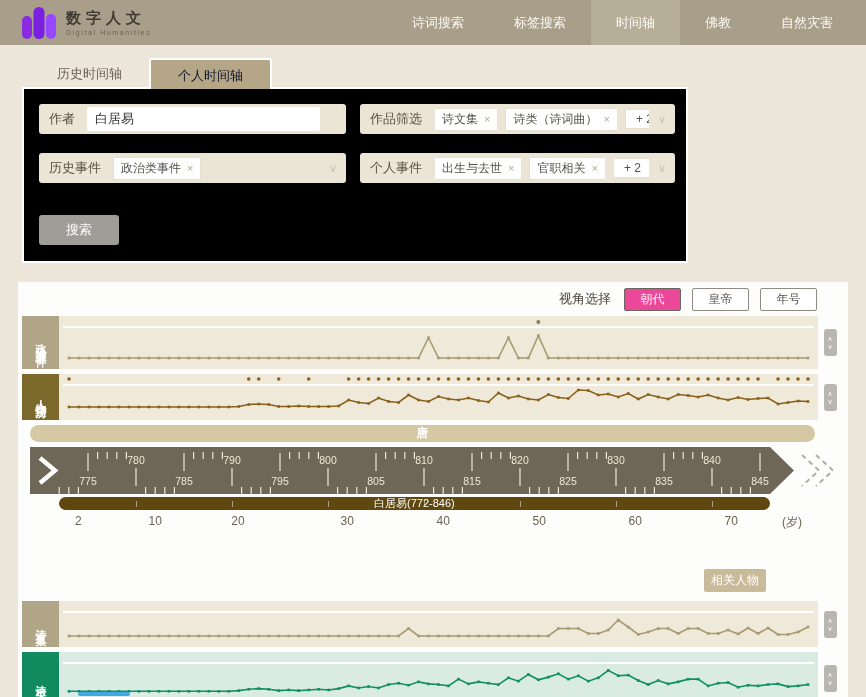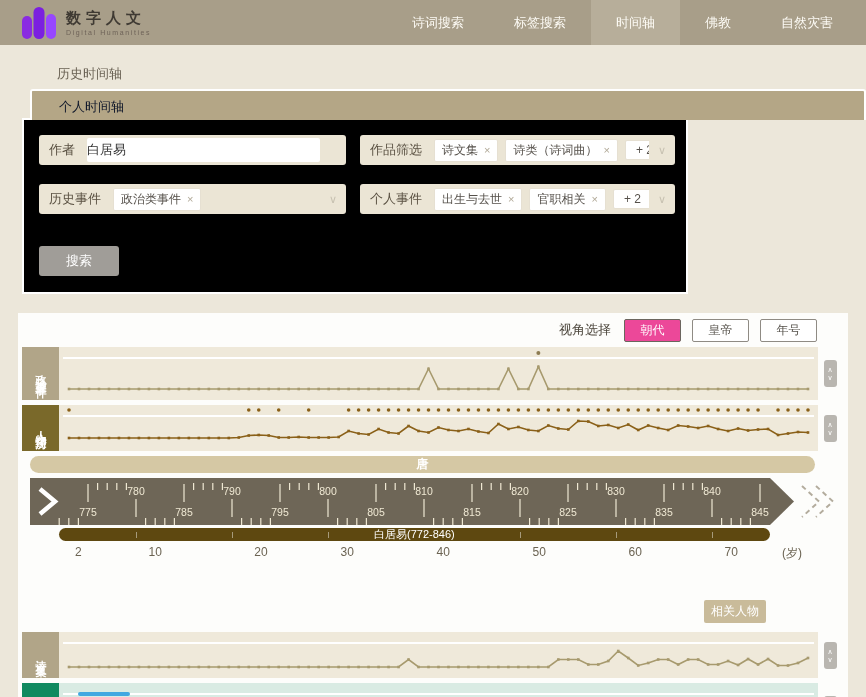--- a/index.html
+++ b/index.html
@@ -9,28 +9,28 @@
   
   .topbar { height:45px; background:#a89e89; display:flex; align-items:center; padding-left:22px; }
   .logo { display:flex; align-items:center; gap:8px; cursor:pointer; }
   .logo-text .t1 { font-size:15px; font-weight:bold; color:#3f3a33; letter-spacing:5px; }
   .logo-text .t2 { font-size:7px; color:#6e6358; letter-spacing:1.6px; margin-top:1px; }
   nav { margin-left:auto; display:flex; height:45px; margin-right:8px; }
   .nav-item { padding:0 25px; line-height:45px; color:#fdfbf5; font-size:13px; cursor:pointer; }
   .nav-item.active { background:#b7ae9a; }
 
   
-  .tabs-wrap { margin:13px 0 0 30px; display:flex; position:relative; z-index:2;flex-direction:column; }
+  .tabs-wrap { margin:13px 0 0 30px; display:flex; position:relative; z-index:2; }
   .tab { height:31px; line-height:31px; padding:0 27px; font-size:13px; color:#6a6254; cursor:pointer; }
   .tab.active { background:#b4a686; color:#0f172a; border:2px solid #fff; border-bottom:none; border-radius:3px 3px 0 0; }
   .filter-panel { margin-left:22px; width:666px; background:#000000; border:2px solid #fff; margin-top:-2px; padding:15px 15px 16px; }
   .f-grid { display:grid; grid-template-columns:307px 315px; column-gap:14px; row-gap:19px; }
   .field { background:#ebe5d5; border-radius:3px; height:30px; display:flex; align-items:center; padding:0 26px 0 10px; position:relative; font-size:13px; }
   .flabel { color:#5a5142; margin-right:12px; white-space:nowrap; font-size:13px; }
-  .field input { flex:1; height:24px; border:none; background:#fff; border-radius:2px; padding:0 0; font-size:13px; color:#333; font-family:inherit; outline:none; }
+  .field input { flex:1; height:24px; border:none; background:#fff; border-radius:2px; padding:0 8px; font-size:13px; color:#333; font-family:inherit; outline:none; }
   .chips { display:flex; align-items:center; gap:7px; flex:1; overflow:hidden; }
   .tag { background:#fff; border:1px solid #e6e0d2; border-radius:2px; padding:2px 7px; font-size:12px; color:#55504a; display:inline-flex; align-items:center; gap:6px; white-space:nowrap; cursor:pointer; }
   .tag-x { color:#b0a896; font-size:11px; cursor:pointer; }
   .tag.more { padding:2px 10px; }
   .chev { position:absolute; right:9px; color:#c7c1b1; font-size:11px; cursor:pointer; }
   .search-btn { margin-top:32px; width:80px; height:30px; background:#a09d98; color:#fff; font-size:13px; border:none; border-radius:3px; cursor:pointer; font-family:inherit; }
 
   
   .board { margin:19px 18px 0; width:830px; background:#fdfdfb; padding-bottom:30px; }
   .vp-row { height:34px; display:flex; align-items:center; justify-content:flex-end; padding-right:31px; gap:11px; }
@@ -496,21 +496,21 @@
         <div class="ptick" style="left: 364.8px;"></div>
         <div class="ptick" style="left: 460.8px;"></div>
         <div class="ptick" style="left: 556.8px;"></div>
         <div class="ptick" style="left: 652.8px;"></div>
       </div>
   </div>
 
   <div class="age-row" id="age-row">
       <span style="left: 48.4px;">2</span>
       <span style="left: 125.2px;">10</span>
-      <span style="left: 231px; text-align: right;">20</span>
+      <span style="left: 208px; text-align: right;">20</span>
       <span style="left: 317.2px;">30</span>
       <span style="left: 413.2px;">40</span>
       <span style="left: 509.2px;">50</span>
       <span style="left: 605.2px;">60</span>
       <span style="left: 701.2px;">70</span>
       <span class="unit" style="left: 752px;">(岁)</span>
     </div>
 
   <div class="related-row">
     <button class="related-btn">相关人物</button>

